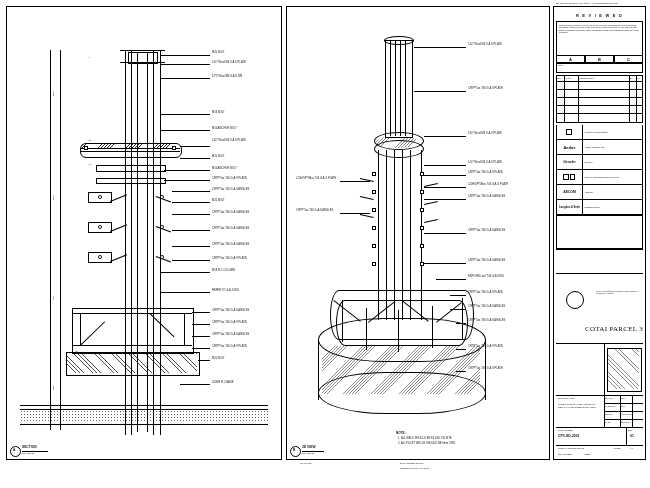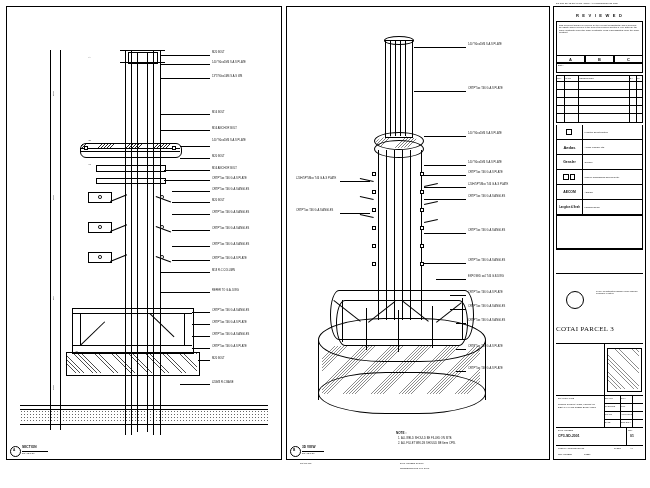--- a/index.html
+++ b/index.html
@@ -29,21 +29,21 @@
   .rev-hdr{font-weight:bold;text-align:center;font-size:4px;letter-spacing:1.2px;}
   .stamp{position:absolute;left:2px;top:14px;width:87px;height:52px;border:0.7px solid #000;box-sizing:border-box;}
   .stamptxt{font-size:2.2px;line-height:1.15;padding:1.5px 2px;}
   .abcrow{position:absolute;left:2px;top:48px;width:87px;height:8px;display:flex;}
   .abccell{flex:1;border:0.5px solid #000;display:flex;align-items:center;justify-content:center;font-weight:bold;font-size:4px;box-sizing:border-box;}
   .logorow{position:absolute;left:2px;width:87px;height:15px;border-left:0.5px solid #000;border-right:0.5px solid #000;border-bottom:0.5px solid #000;box-sizing:border-box;display:flex;align-items:center;}
   .logobox{width:26px;height:100%;border-right:0.5px solid #000;box-sizing:border-box;display:flex;align-items:center;justify-content:center;font-size:3px;font-weight:bold;}
   .logotxt{flex:1;font-size:2.3px;line-height:1.2;padding-left:1.5px;}
   .sqr{width:3.5px;height:3.5px;border:0.5px solid #000;margin-right:1px;}
 
-  .projtitle{position:absolute;left:2px;width:87px;text-align:left;font-size:7px;font-family:"Liberation Serif",serif;letter-spacing:0.3px;}
+  .projtitle{position:absolute;left:2px;width:87px;text-align:right;font-size:7px;font-family:"Liberation Serif",serif;letter-spacing:0.3px;}
   .smallgrid{position:absolute;border:0.5px solid #000;box-sizing:border-box;font-size:2.2px;padding:0.4px 1px;overflow:hidden;}
   .circ{position:absolute;border:0.6px solid #000;border-radius:50%;}
   .node{position:absolute;width:1.6px;height:1.6px;border:0.4px solid #000;border-radius:50%;background:#fff;}
   .sqnode{position:absolute;width:1.8px;height:1.8px;border:0.4px solid #000;background:#fff;}
   .dimtick{position:absolute;width:0.5px;height:3px;background:#000;}
 </style>
 </head>
 <body>
 
 <div id="sheet">

